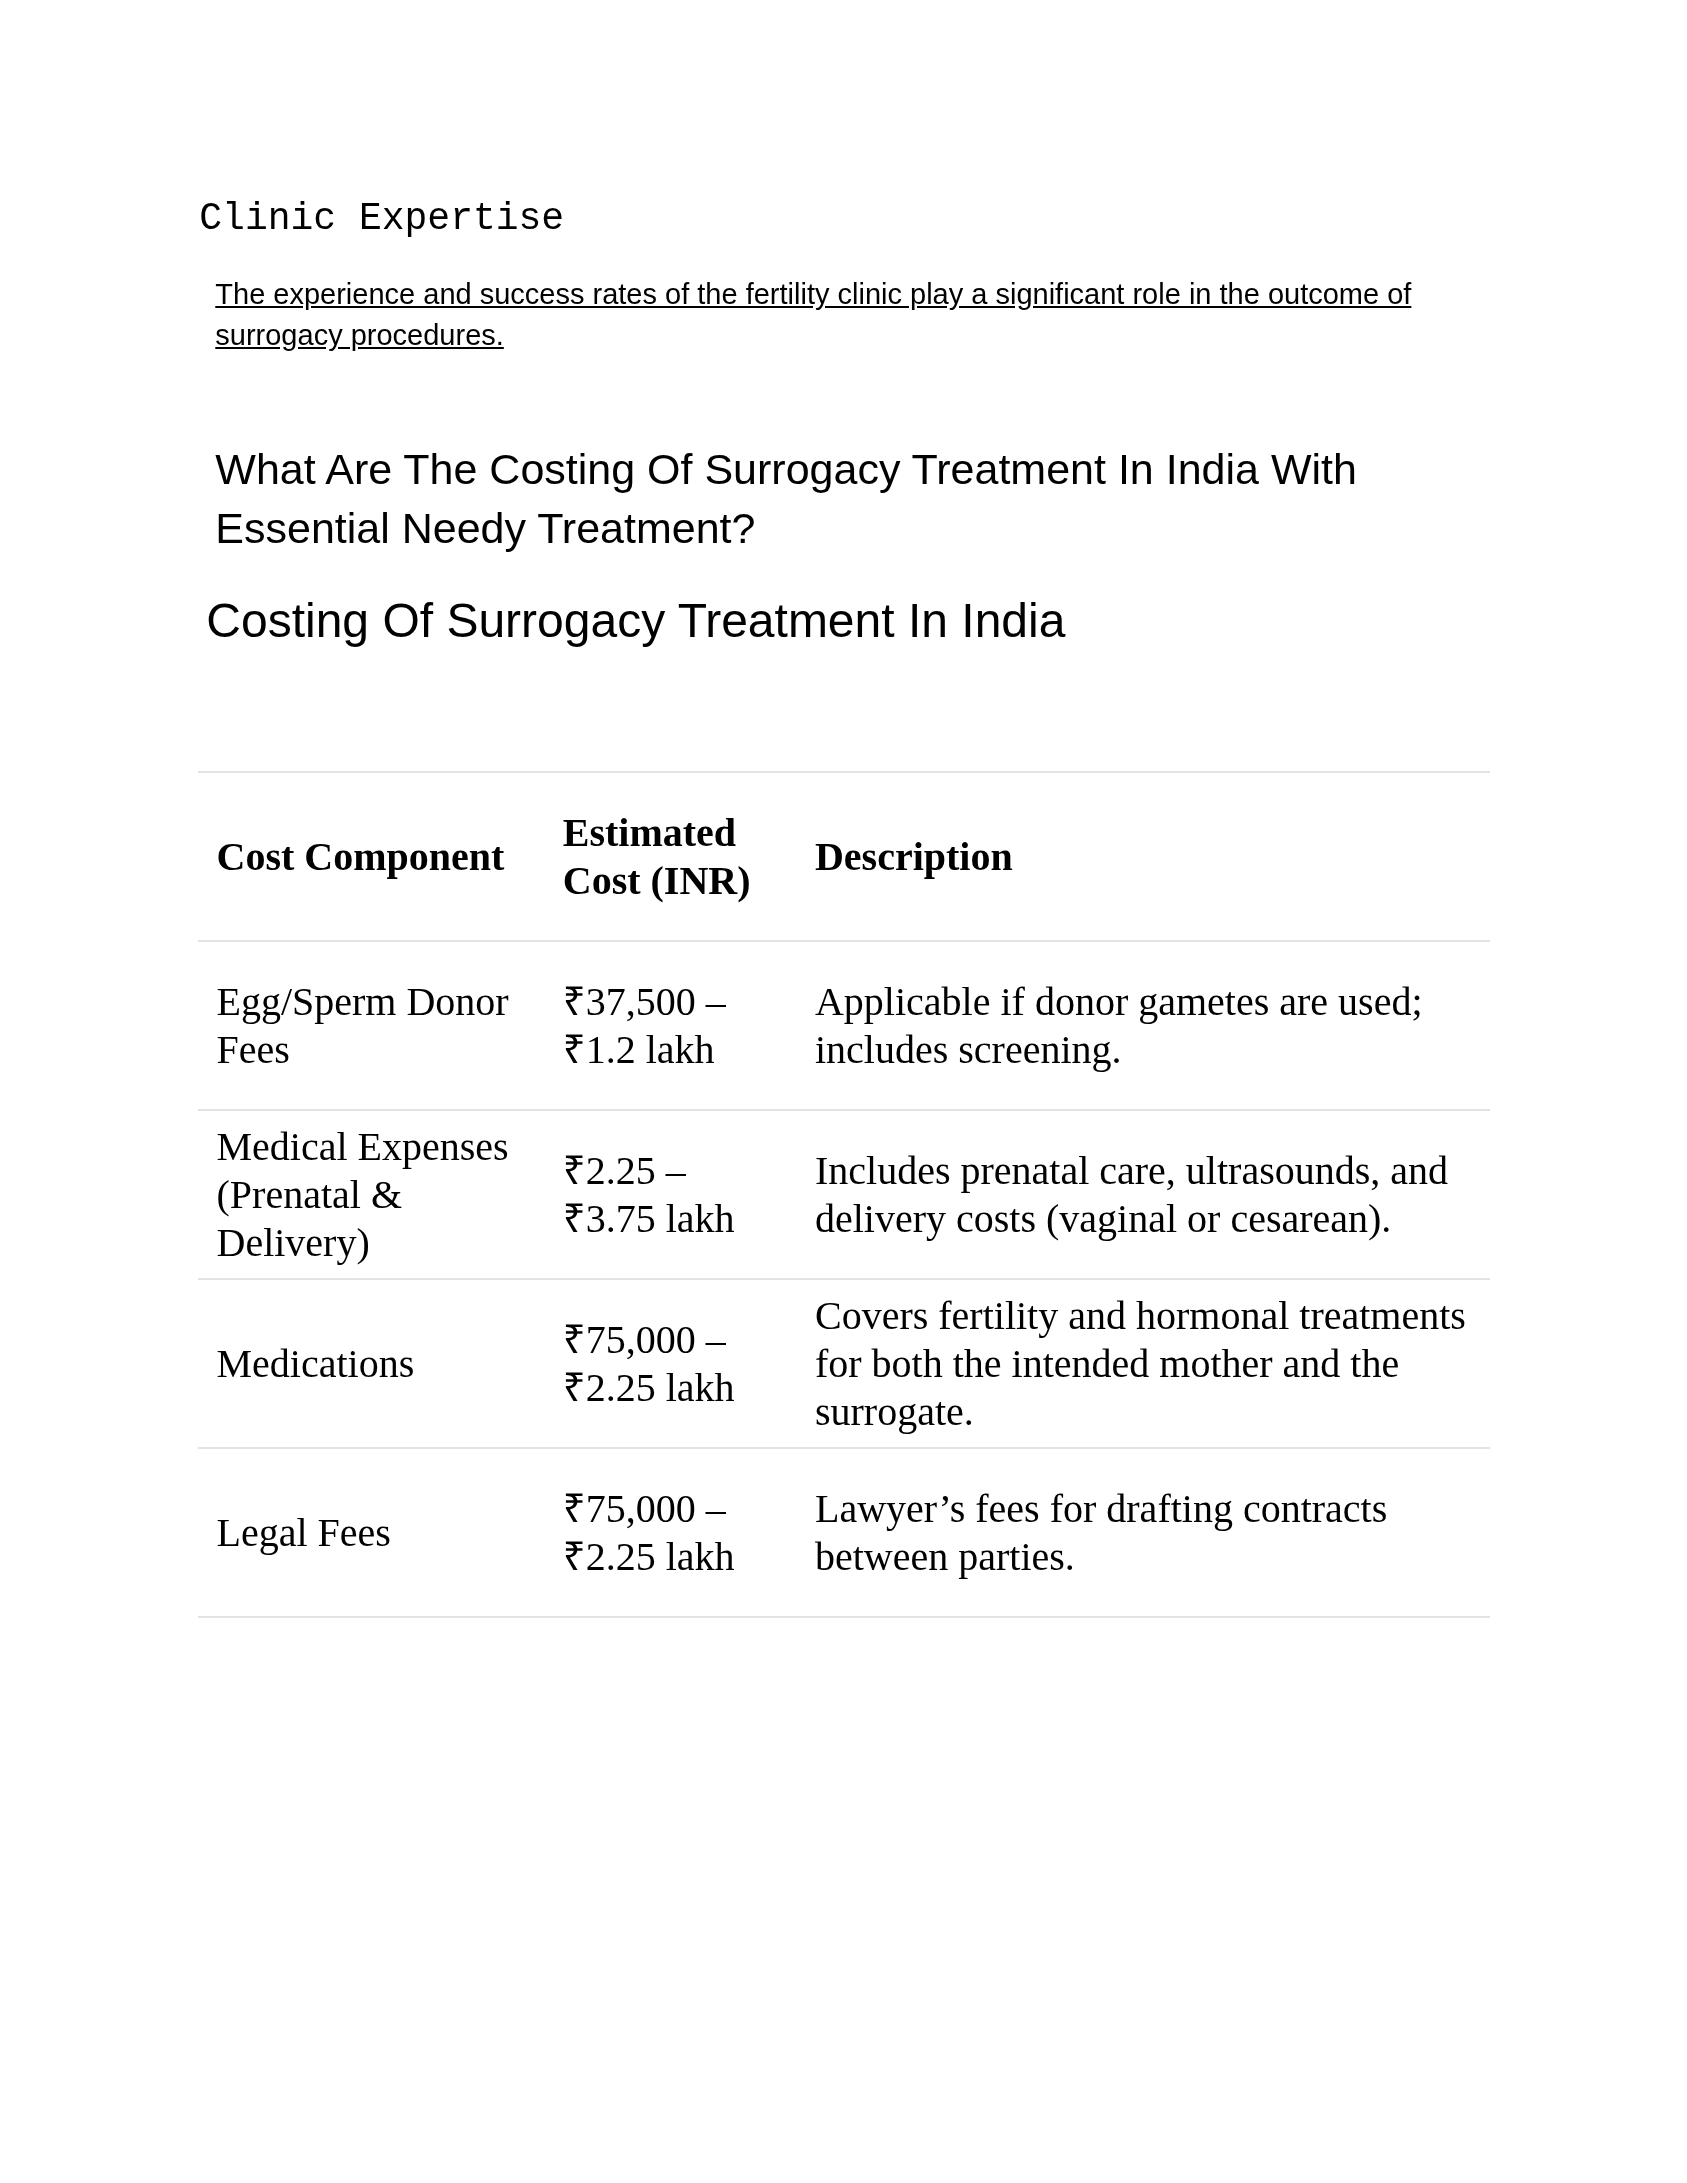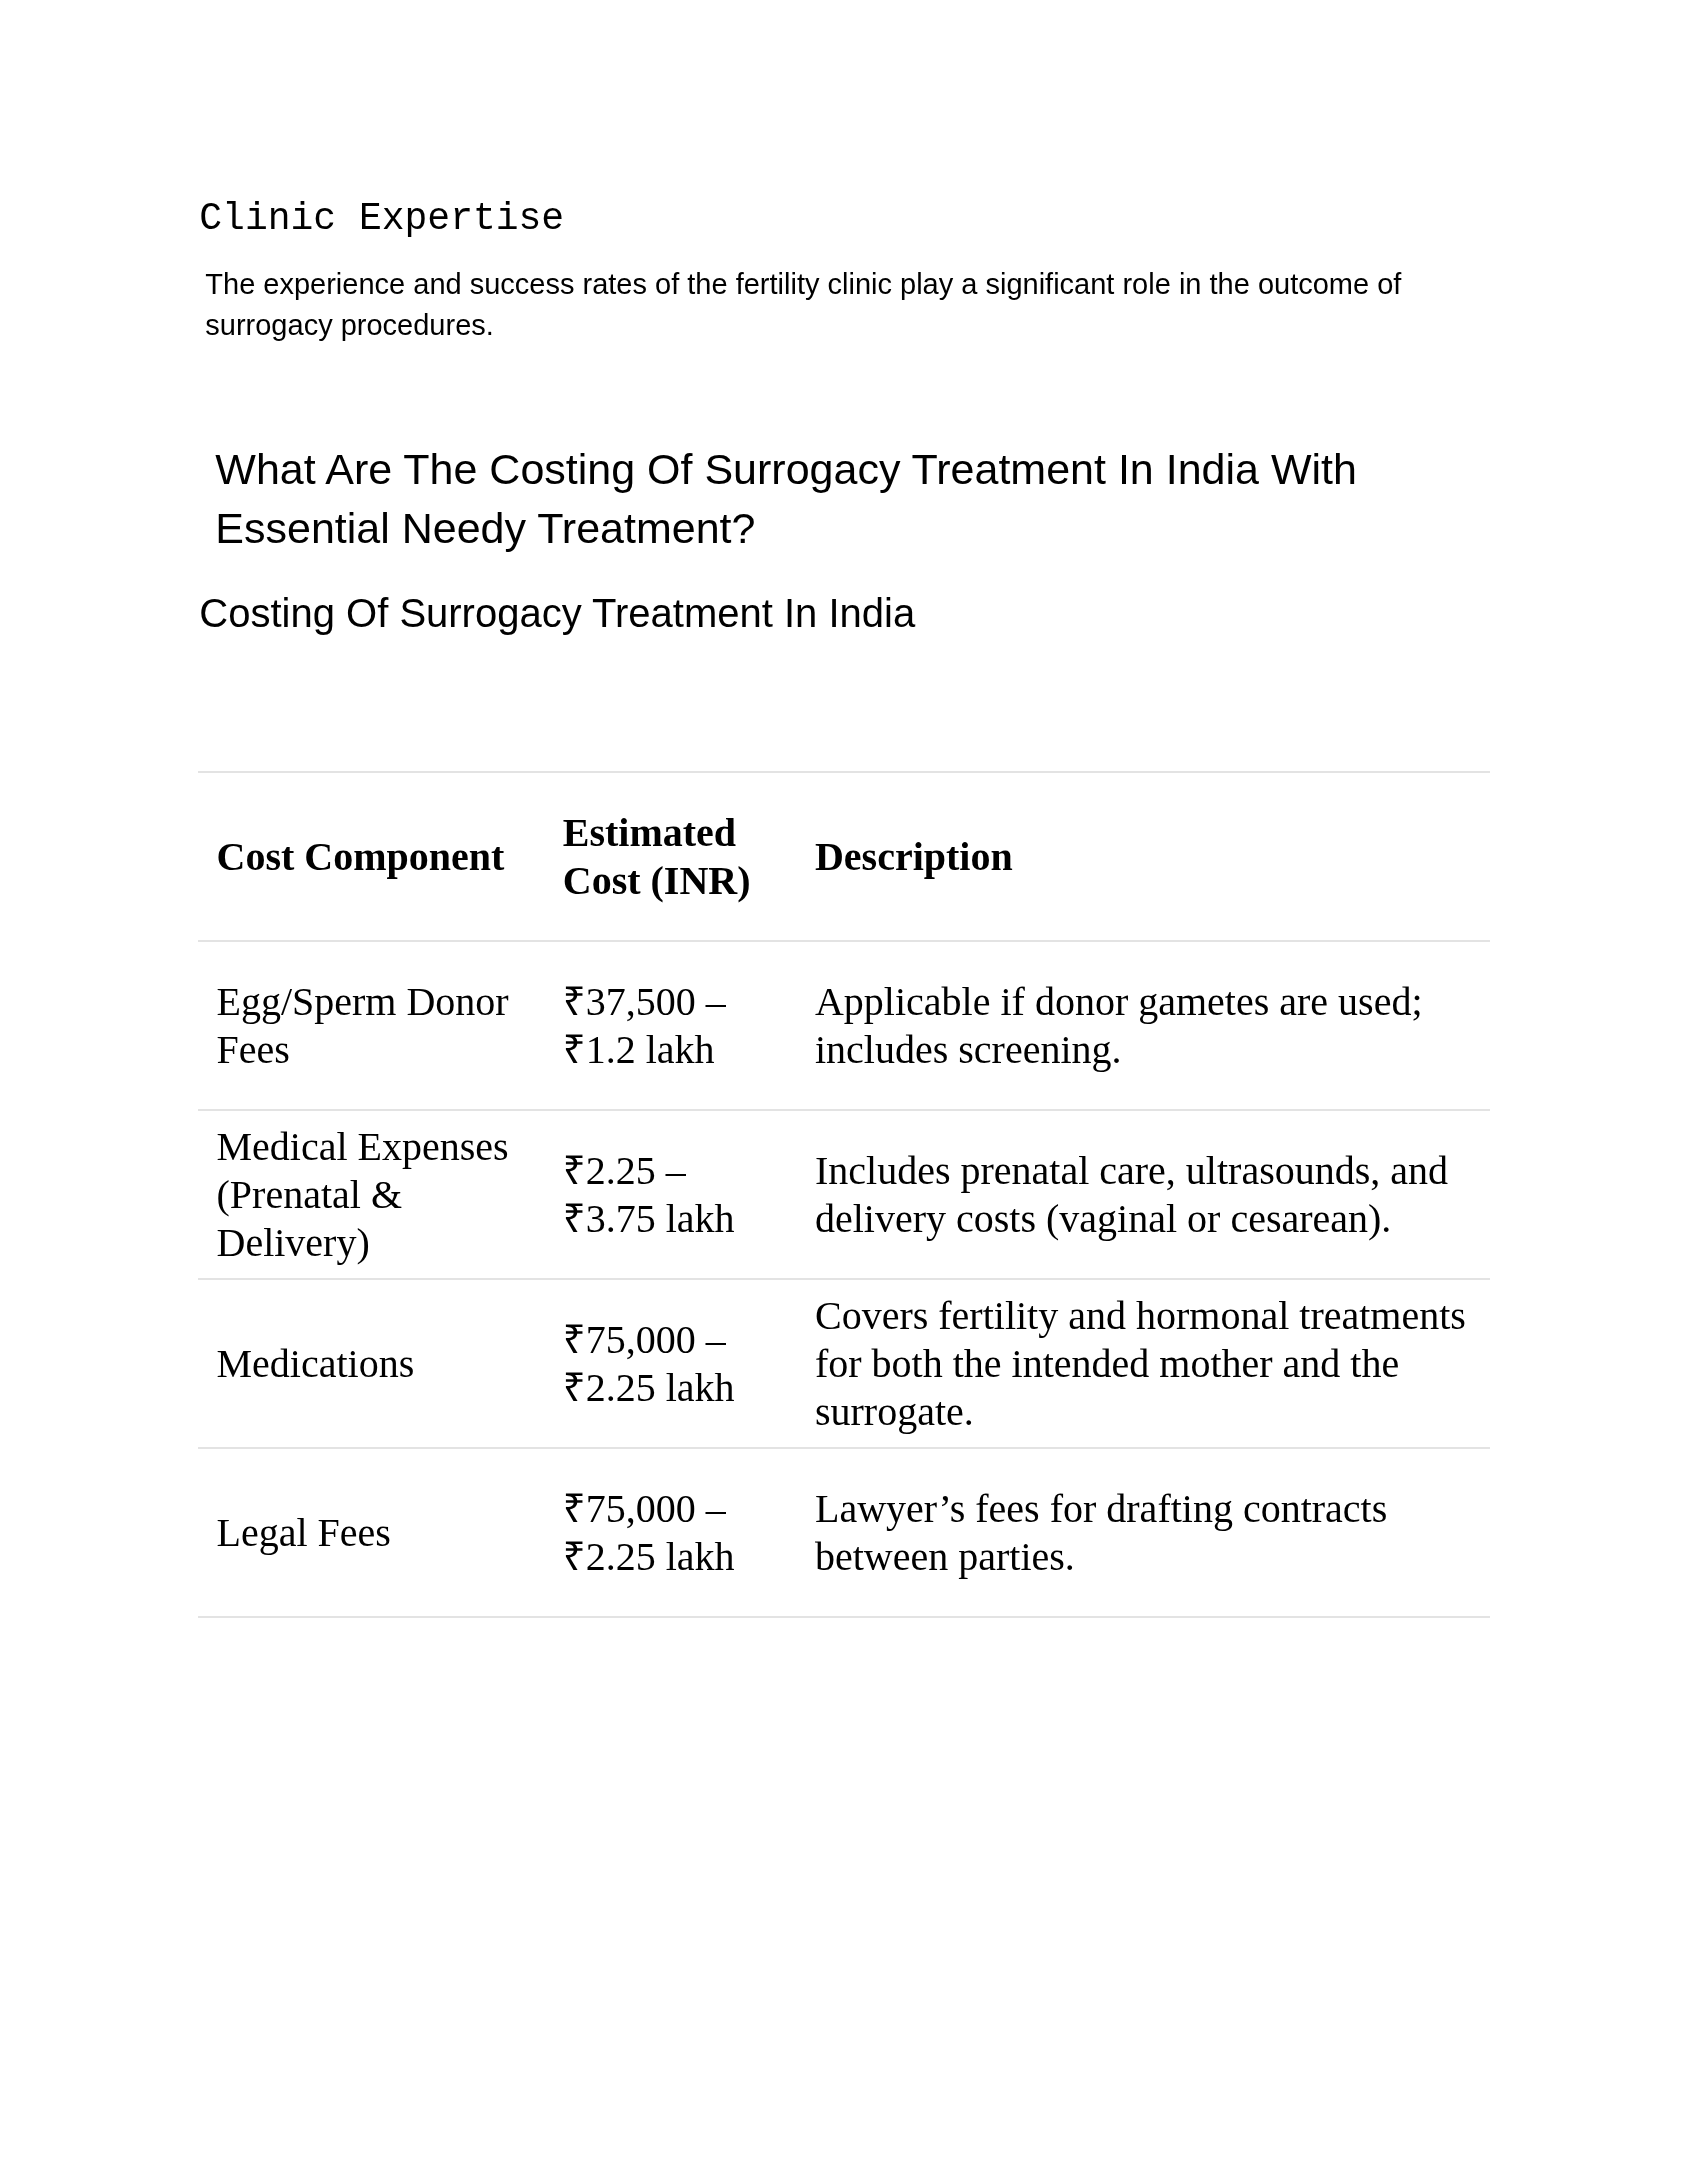--- a/index.html
+++ b/index.html
@@ -29,44 +29,45 @@
     font-weight: normal;
     font-size: 38px;
     line-height: 46px;
     white-space: nowrap;
   }
   .p-clinic {
     position: absolute;
     left: 1.3px;
     top: 258px;
     width: 1285px;
-    margin: 6px;
+    margin: 16px;
     font-family: "Liberation Sans", sans-serif;
     font-size: 29px;
     line-height: 41px;
+    text-decoration: underline;
   }
   .h-main {
     position: absolute;
     left: 1.3px;
     top: 424px;
     width: 1292px;
     margin: 16px;
     font-family: "Liberation Sans", sans-serif;
     font-weight: normal;
     font-size: 43px;
     line-height: 59px;
   }
   .h-sub {
     position: absolute;
     left: 1.3px;
     top: 587px;
-    margin: 0;
+    margin: 7px;
     font-family: "Liberation Sans", sans-serif;
     font-weight: normal;
-    font-size: 40px;
+    font-size: 48px;
     line-height: 53px;
     white-space: nowrap;
   }
   table.cost-table {
     position: absolute;
     left: 0;
     top: 771px;
     width: 1292px;
     border-collapse: collapse;
     font-family: "Liberation Serif", serif;

